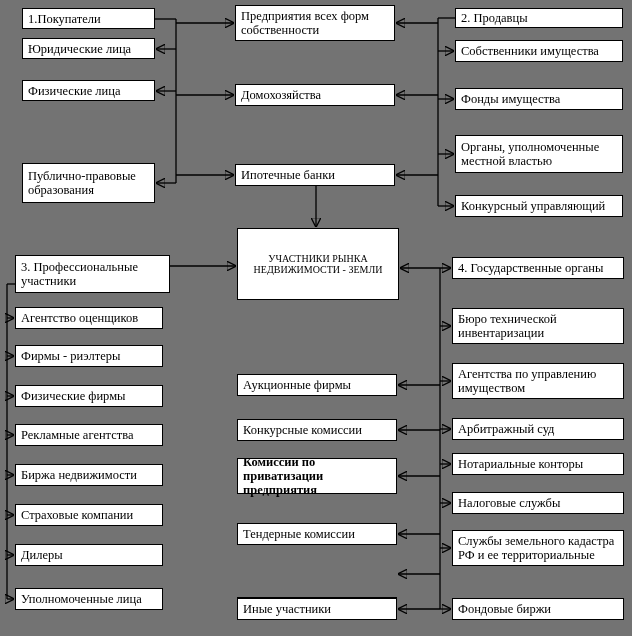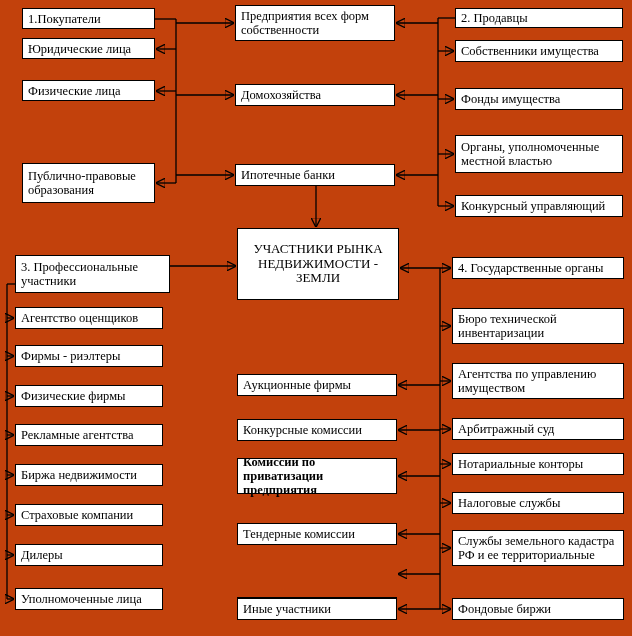--- a/index.html
+++ b/index.html
@@ -1,38 +1,38 @@
 <!DOCTYPE html>
 <html><head>
 <meta charset="utf-8">
 <style>
   * { margin:0; padding:0; box-sizing:border-box; }
   html,body { background:#ffffff; }
   .canvas {
     position:relative;
     width:632px; height:636px;
-    background:#c2410c;
+    background:#737373;
     font-family:"Liberation Serif", serif;
     color:#000;
     overflow:hidden;
   }
   .box {
     position:absolute;
     border:1.5px solid #000;
     background:#fff;
     display:flex;
     align-items:center;
     padding:1px 5px;
     font-size:12.5px;
     line-height:1.12;
   }
   .box.center-box {
     justify-content:center;
     text-align:center;
-    font-size:13px;
+    font-size:10px;
     padding:4px 8px;
   }
   svg.wires {
     position:absolute; left:0; top:0;
     pointer-events:none;
   }
   svg.wires line, svg.wires path { stroke:#000; stroke-width:1.3; fill:none; }
 </style>
 </head>
 <body>

